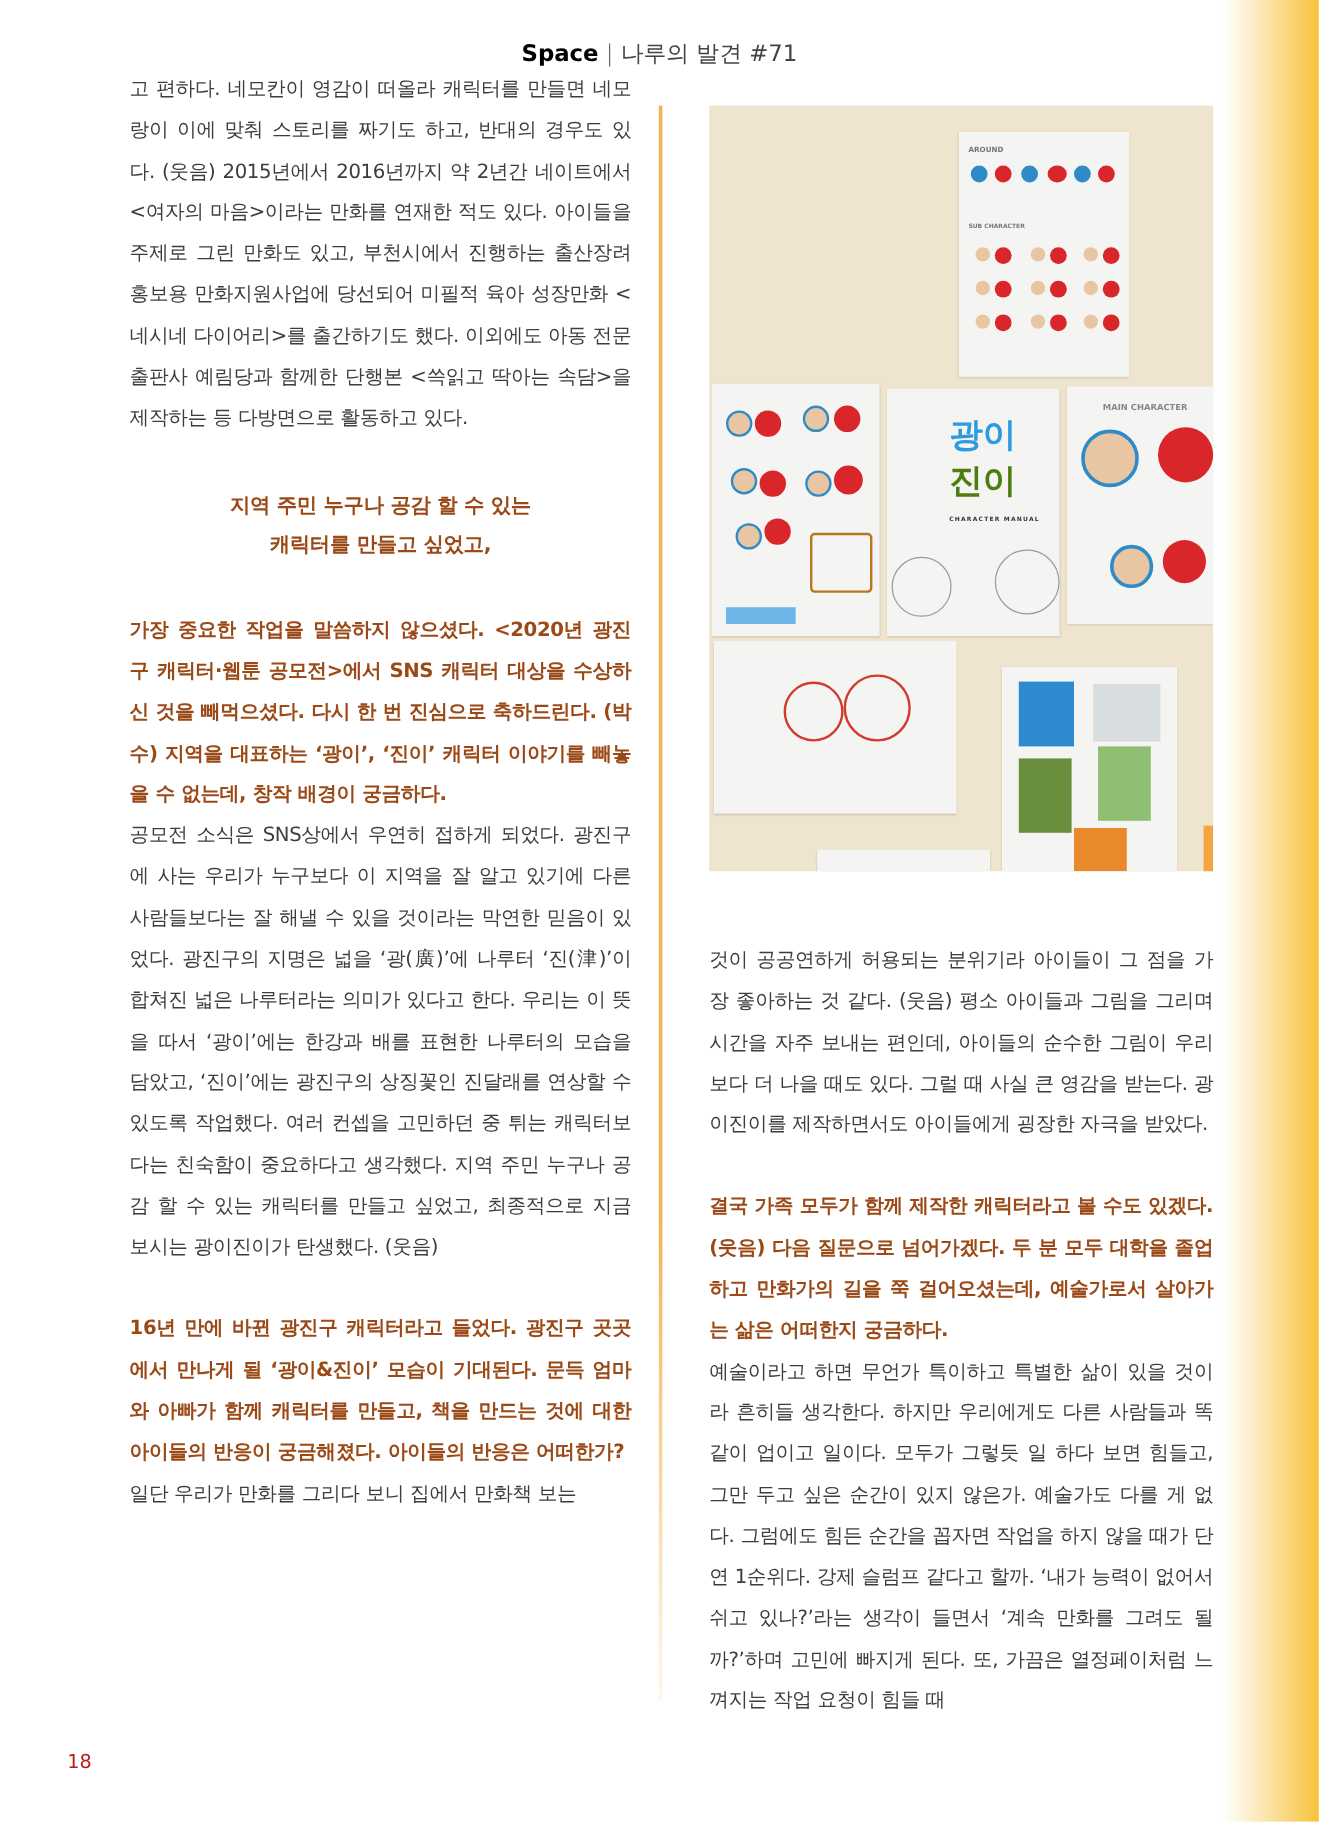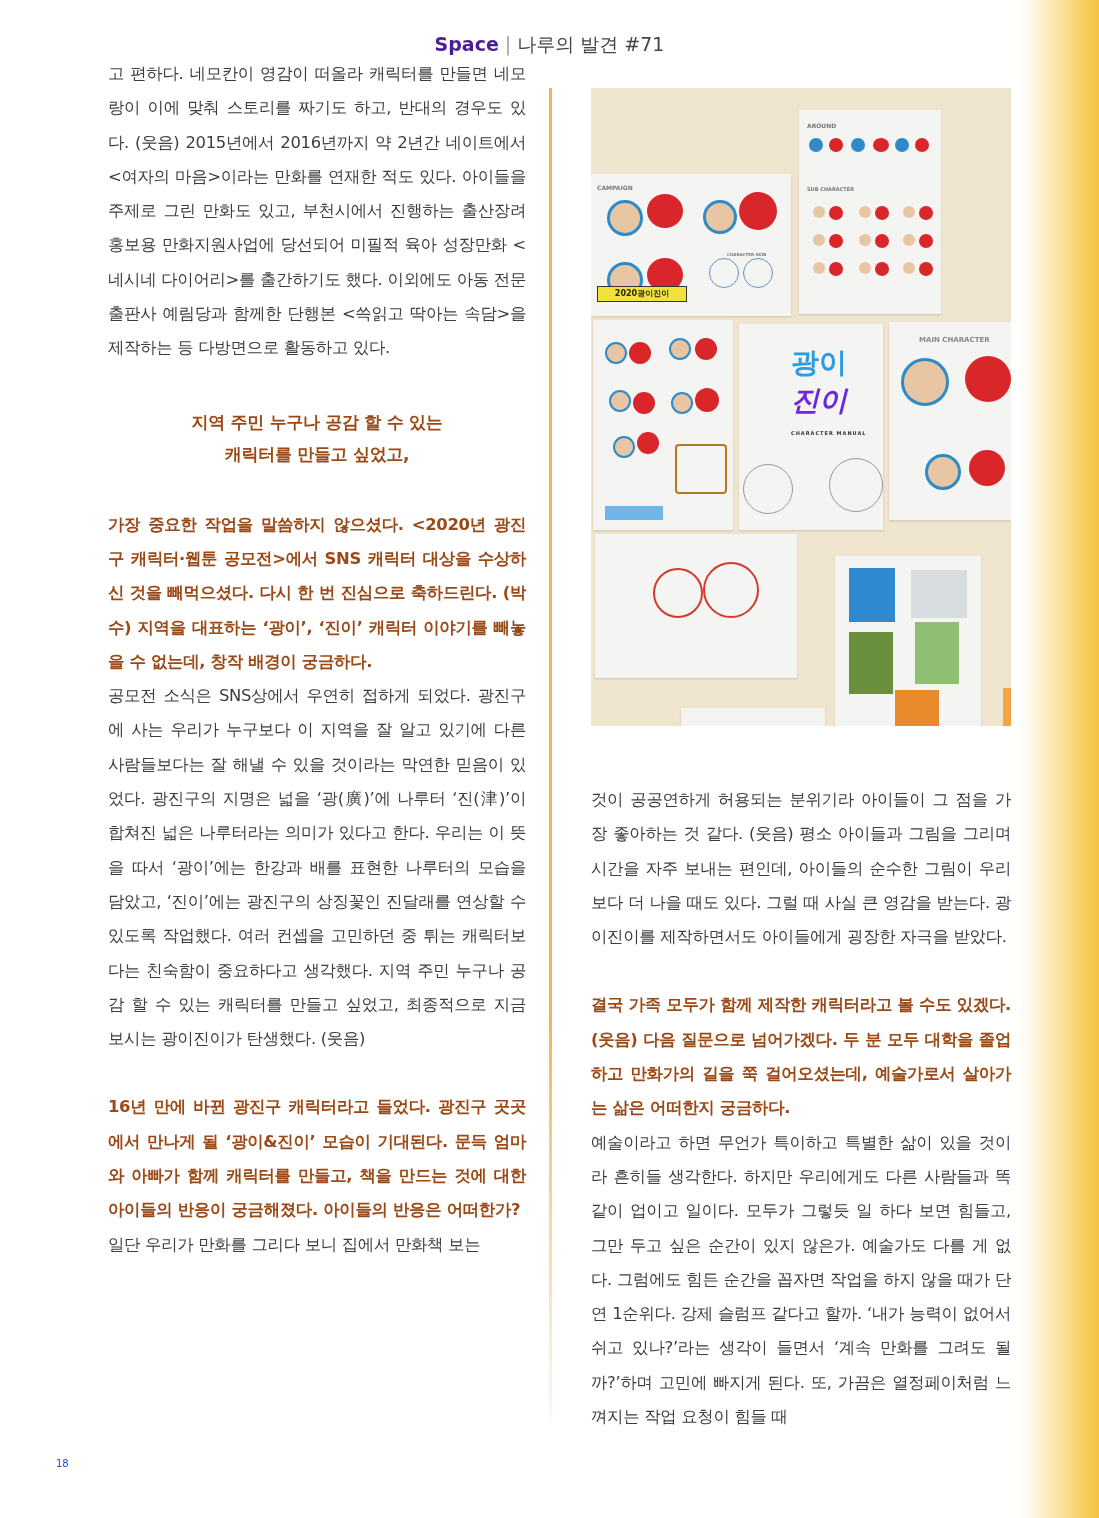--- a/index.html
+++ b/index.html
@@ -10,21 +10,21 @@
       color: #3a3a3a;
     }
     .side-band {
       position: absolute; top: 0; right: 0; width: 80px; height: 1518px;
       background: linear-gradient(to right, #ffffff 0%, #fdf1d4 25%, #f9d26e 75%, #f7c33b 100%);
     }
     .header {
       position: absolute; top: 32px; left: 0; width: 1099px; text-align: center;
       font-size: 19px; color: #333;
     }
-    .header .brand { font-weight: bold; color: #4c1d95; }
+    .header .brand { font-weight: bold; color: #000000; }
     .header .sep { color: #555; margin: 0 6px; font-weight: 300; }
     .header .section { color: #444; }
 
     .col { position: absolute; font-size: 16.4px; line-height: 34.3px; letter-spacing: -0.3px; }
     .col p { margin: 0; text-align: justify; text-align-last: left; }
     .col-left { left: 108px; top: 57px; width: 418px; }
     .col-right { left: 591px; top: 752px; width: 420px; margin-top: 31px; }
 
     .q { color: #9b4a17; font-weight: bold; }
     .a { color: #3d3d3d; }
@@ -45,21 +45,21 @@
       background: #efe4cd; overflow: hidden;
     }
     .paper { position: absolute; background: #f4f4f2; box-shadow: 0 1px 2px rgba(0,0,0,0.15); }
     .paper-label { position: absolute; font-size: 6px; color: #777; font-weight: bold; }
     .blob { position: absolute; border-radius: 50%; }
     .main-char-label { position: absolute; font-size: 7px; color: #888; font-weight: bold; }
     .banner { position: absolute; background: #f3e23a; border: 1px solid #333; font-size: 8px; color: #222; text-align: center; font-weight: bold; }
     .logo-title { position: absolute; font-size: 28px; font-weight: bold; line-height: 30px; }
     .orange-tab { position: absolute; background: #f5a443; }
 
-    .page-number { position: absolute; left: 56px; top: 1458px; font-size: 10px; color: #1d4ed8; }
+    .page-number { position: absolute; left: 56px; top: 1458px; font-size: 16px; color: #b91c1c; }
   </style>
 </head>
 <body>
 
 <div class="side-band"></div>
 
 <div class="header">
   <span class="brand">Space</span><span class="sep">|</span><span class="section">나루의 발견 #71</span>
 </div>
 
@@ -73,33 +73,20 @@
   <p class="a">공모전 소식은 SNS상에서 우연히 접하게 되었다. 광진구에 사는 우리가 누구보다 이 지역을 잘 알고 있기에 다른 사람들보다는 잘 해낼 수 있을 것이라는 막연한 믿음이 있었다. 광진구의 지명은 넓을 ‘광(廣)’에 나루터 ‘진(津)’이 합쳐진 넓은 나루터라는 의미가 있다고 한다. 우리는 이 뜻을 따서 ‘광이’에는 한강과 배를 표현한 나루터의 모습을 담았고, ‘진이’에는 광진구의 상징꽃인 진달래를 연상할 수 있도록 작업했다. 여러 컨셉을 고민하던 중 튀는 캐릭터보다는 친숙함이 중요하다고 생각했다. 지역 주민 누구나 공감 할 수 있는 캐릭터를 만들고 싶었고, 최종적으로 지금 보시는 광이진이가 탄생했다. (웃음)</p>
   <div class="gap"></div>
   <p class="q">16년 만에 바뀐 광진구 캐릭터라고 들었다. 광진구 곳곳에서 만나게 될 ‘광이&amp;진이’ 모습이 기대된다. 문득 엄마와 아빠가 함께 캐릭터를 만들고, 책을 만드는 것에 대한 아이들의 반응이 궁금해졌다. 아이들의 반응은 어떠한가?</p>
   <p class="a">일단 우리가 만화를 그리다 보니 집에서 만화책 보는</p>
 </div>
 
 <div class="divider"></div>
 
 <div class="photo">
 
-  <div class="paper" style="left:0;top:86px;width:200px;height:142px;">
-    <div class="paper-label" style="left:6px;top:10px;">CAMPAIGN</div>
-    <div class="blob" style="left:16px;top:26px;width:30px;height:30px;background:#e8c6a4;border:3px solid #2e8bc7;"></div>
-    <div class="blob" style="left:56px;top:20px;width:36px;height:34px;background:#d9262a;"></div>
-    <div class="blob" style="left:112px;top:26px;width:28px;height:28px;background:#e8c6a4;border:3px solid #2e8bc7;"></div>
-    <div class="blob" style="left:148px;top:18px;width:38px;height:38px;background:#d9262a;"></div>
-    <div class="paper-label" style="left:136px;top:78px;font-size:4px;">CHARACTER SKIN</div>
-    <div class="blob" style="left:118px;top:84px;width:28px;height:28px;border:1px solid #6f8fc9;"></div>
-    <div class="blob" style="left:152px;top:84px;width:28px;height:28px;border:1px solid #6f8fc9;"></div>
-    <div class="blob" style="left:16px;top:88px;width:30px;height:30px;background:#e8c6a4;border:3px solid #2e8bc7;"></div>
-    <div class="blob" style="left:56px;top:84px;width:36px;height:34px;background:#d9262a;"></div>
-    <div class="banner" style="left:6px;top:112px;width:88px;height:14px;line-height:14px;">2020광이진이</div>
-  </div>
 
   <div class="paper" style="left:208px;top:22px;width:142px;height:204px;">
     <div class="paper-label" style="left:8px;top:12px;">AROUND</div>
     <div class="blob" style="left:10px;top:28px;width:14px;height:14px;background:#2e8bc7;"></div>
     <div class="blob" style="left:30px;top:28px;width:14px;height:14px;background:#d9262a;"></div>
     <div class="blob" style="left:52px;top:28px;width:14px;height:14px;background:#2e8bc7;"></div>
     <div class="blob" style="left:74px;top:28px;width:16px;height:14px;background:#d9262a;"></div>
     <div class="blob" style="left:96px;top:28px;width:14px;height:14px;background:#2e8bc7;"></div>
     <div class="blob" style="left:116px;top:28px;width:14px;height:14px;background:#d9262a;"></div>
     <div class="paper-label" style="left:8px;top:76px;font-size:5px;">SUB CHARACTER</div>
@@ -132,21 +119,21 @@
     <div class="blob" style="left:40px;top:72px;width:22px;height:22px;background:#d9262a;"></div>
     <div class="blob" style="left:78px;top:72px;width:18px;height:18px;background:#e8c6a4;border:2px solid #2e8bc7;"></div>
     <div class="blob" style="left:102px;top:68px;width:24px;height:24px;background:#d9262a;"></div>
     <div class="blob" style="left:20px;top:116px;width:18px;height:18px;background:#e8c6a4;border:2px solid #2e8bc7;"></div>
     <div class="blob" style="left:44px;top:112px;width:22px;height:22px;background:#d9262a;"></div>
     <div style="position:absolute;left:82px;top:124px;width:48px;height:46px;border:2px solid #b8761e;border-radius:4px;"></div>
     <div style="position:absolute;left:12px;top:186px;width:58px;height:14px;background:#6fb6e8;"></div>
   </div>
   <div class="paper" style="left:148px;top:236px;width:144px;height:206px;">
     <div class="logo-title" style="left:52px;top:24px;color:#2e9be0;">광이</div>
-    <div class="logo-title" style="left:52px;top:62px;color:#6d28d9;font-style:italic;">진이</div>
+    <div class="logo-title" style="left:52px;top:62px;color:#4d7c0f;">진이</div>
     <div class="paper-label" style="left:52px;top:106px;font-size:5px;color:#333;letter-spacing:1px;">CHARACTER MANUAL</div>
     <div class="blob" style="left:4px;top:140px;width:48px;height:48px;border:1px solid #999;"></div>
     <div class="blob" style="left:90px;top:134px;width:52px;height:52px;border:1px solid #999;"></div>
   </div>
   <div class="paper" style="left:298px;top:234px;width:122px;height:198px;">
     <div class="main-char-label" style="left:30px;top:14px;">MAIN CHARACTER</div>
     <div class="blob" style="left:12px;top:36px;width:42px;height:42px;background:#e8c6a4;border:3px solid #2e8bc7;"></div>
     <div class="blob" style="left:76px;top:34px;width:46px;height:46px;background:#d9262a;"></div>
     <div class="blob" style="left:36px;top:132px;width:30px;height:30px;background:#e8c6a4;border:3px solid #2e8bc7;"></div>
     <div class="blob" style="left:80px;top:128px;width:36px;height:36px;background:#d9262a;"></div>

